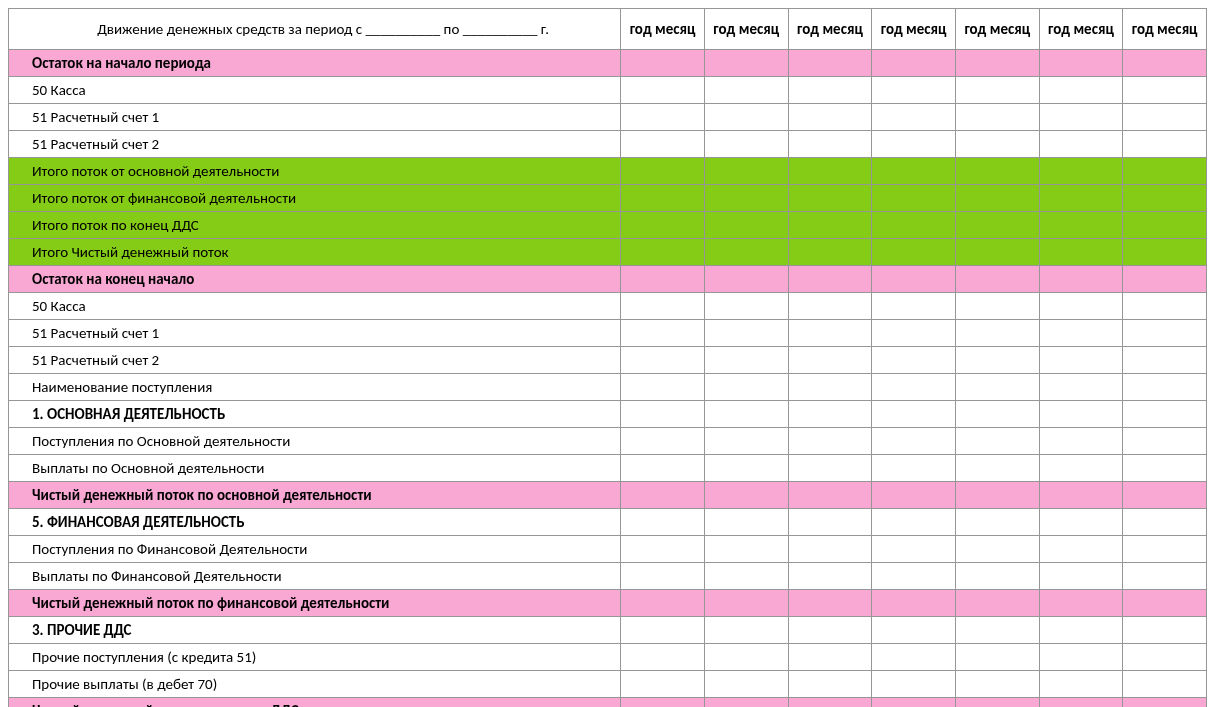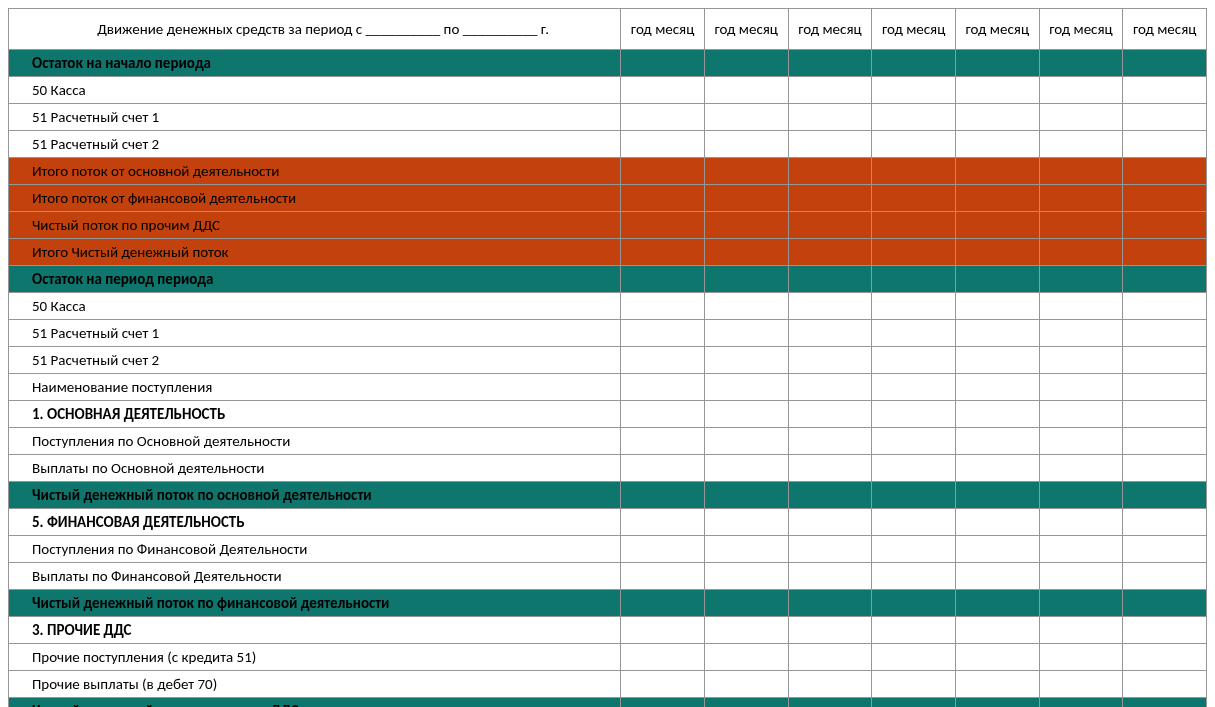--- a/index.html
+++ b/index.html
@@ -26,37 +26,37 @@
   th.label-col, td.label-col {
     width: 600px;
     text-align: left;
     padding-left: 23px;
   }
   th.month-col, td.month-col {
     width: 82px;
     text-align: center;
   }
   thead th {
-    font-weight: normal;
+    font-weight: bold;
     height: 32px;
     text-align: center;
   }
   thead th.label-col {
     text-align: center;
     font-weight: normal;
   }
   tr.dark td {
-    background: #0f766e;
+    background: #f9a8d4;
   }
   tr.dark td.label-col,
   tr.light td.label-col {
     font-weight: bold;
   }
   tr.light-nobold td {
-    background: #c2410c;
+    background: #84cc16;
   }
   tr.plain td {
     background: #ffffff;
   }
   .bold { font-weight: bold; }
 </style>
 </head>
 <body>
 
 <table>
@@ -137,41 +137,41 @@
         <td class="label-col">Итого поток от финансовой деятельности</td>
         <td class="month-col"></td>
         <td class="month-col"></td>
         <td class="month-col"></td>
         <td class="month-col"></td>
         <td class="month-col"></td>
         <td class="month-col"></td>
         <td class="month-col"></td>
       </tr>
       <tr class="light-nobold">
-        <td class="label-col">Чистый поток по прочим ДДС</td>
+        <td class="label-col">Итого поток по конец ДДС</td>
         <td class="month-col"></td>
         <td class="month-col"></td>
         <td class="month-col"></td>
         <td class="month-col"></td>
         <td class="month-col"></td>
         <td class="month-col"></td>
         <td class="month-col"></td>
       </tr>
       <tr class="light-nobold">
         <td class="label-col">Итого Чистый денежный поток</td>
         <td class="month-col"></td>
         <td class="month-col"></td>
         <td class="month-col"></td>
         <td class="month-col"></td>
         <td class="month-col"></td>
         <td class="month-col"></td>
         <td class="month-col"></td>
       </tr>
       <tr class="dark">
-        <td class="label-col bold">Остаток на период периода</td>
+        <td class="label-col bold">Остаток на конец начало</td>
         <td class="month-col"></td>
         <td class="month-col"></td>
         <td class="month-col"></td>
         <td class="month-col"></td>
         <td class="month-col"></td>
         <td class="month-col"></td>
         <td class="month-col"></td>
       </tr>
       <tr class="plain">
         <td class="label-col">50 Касса</td>

